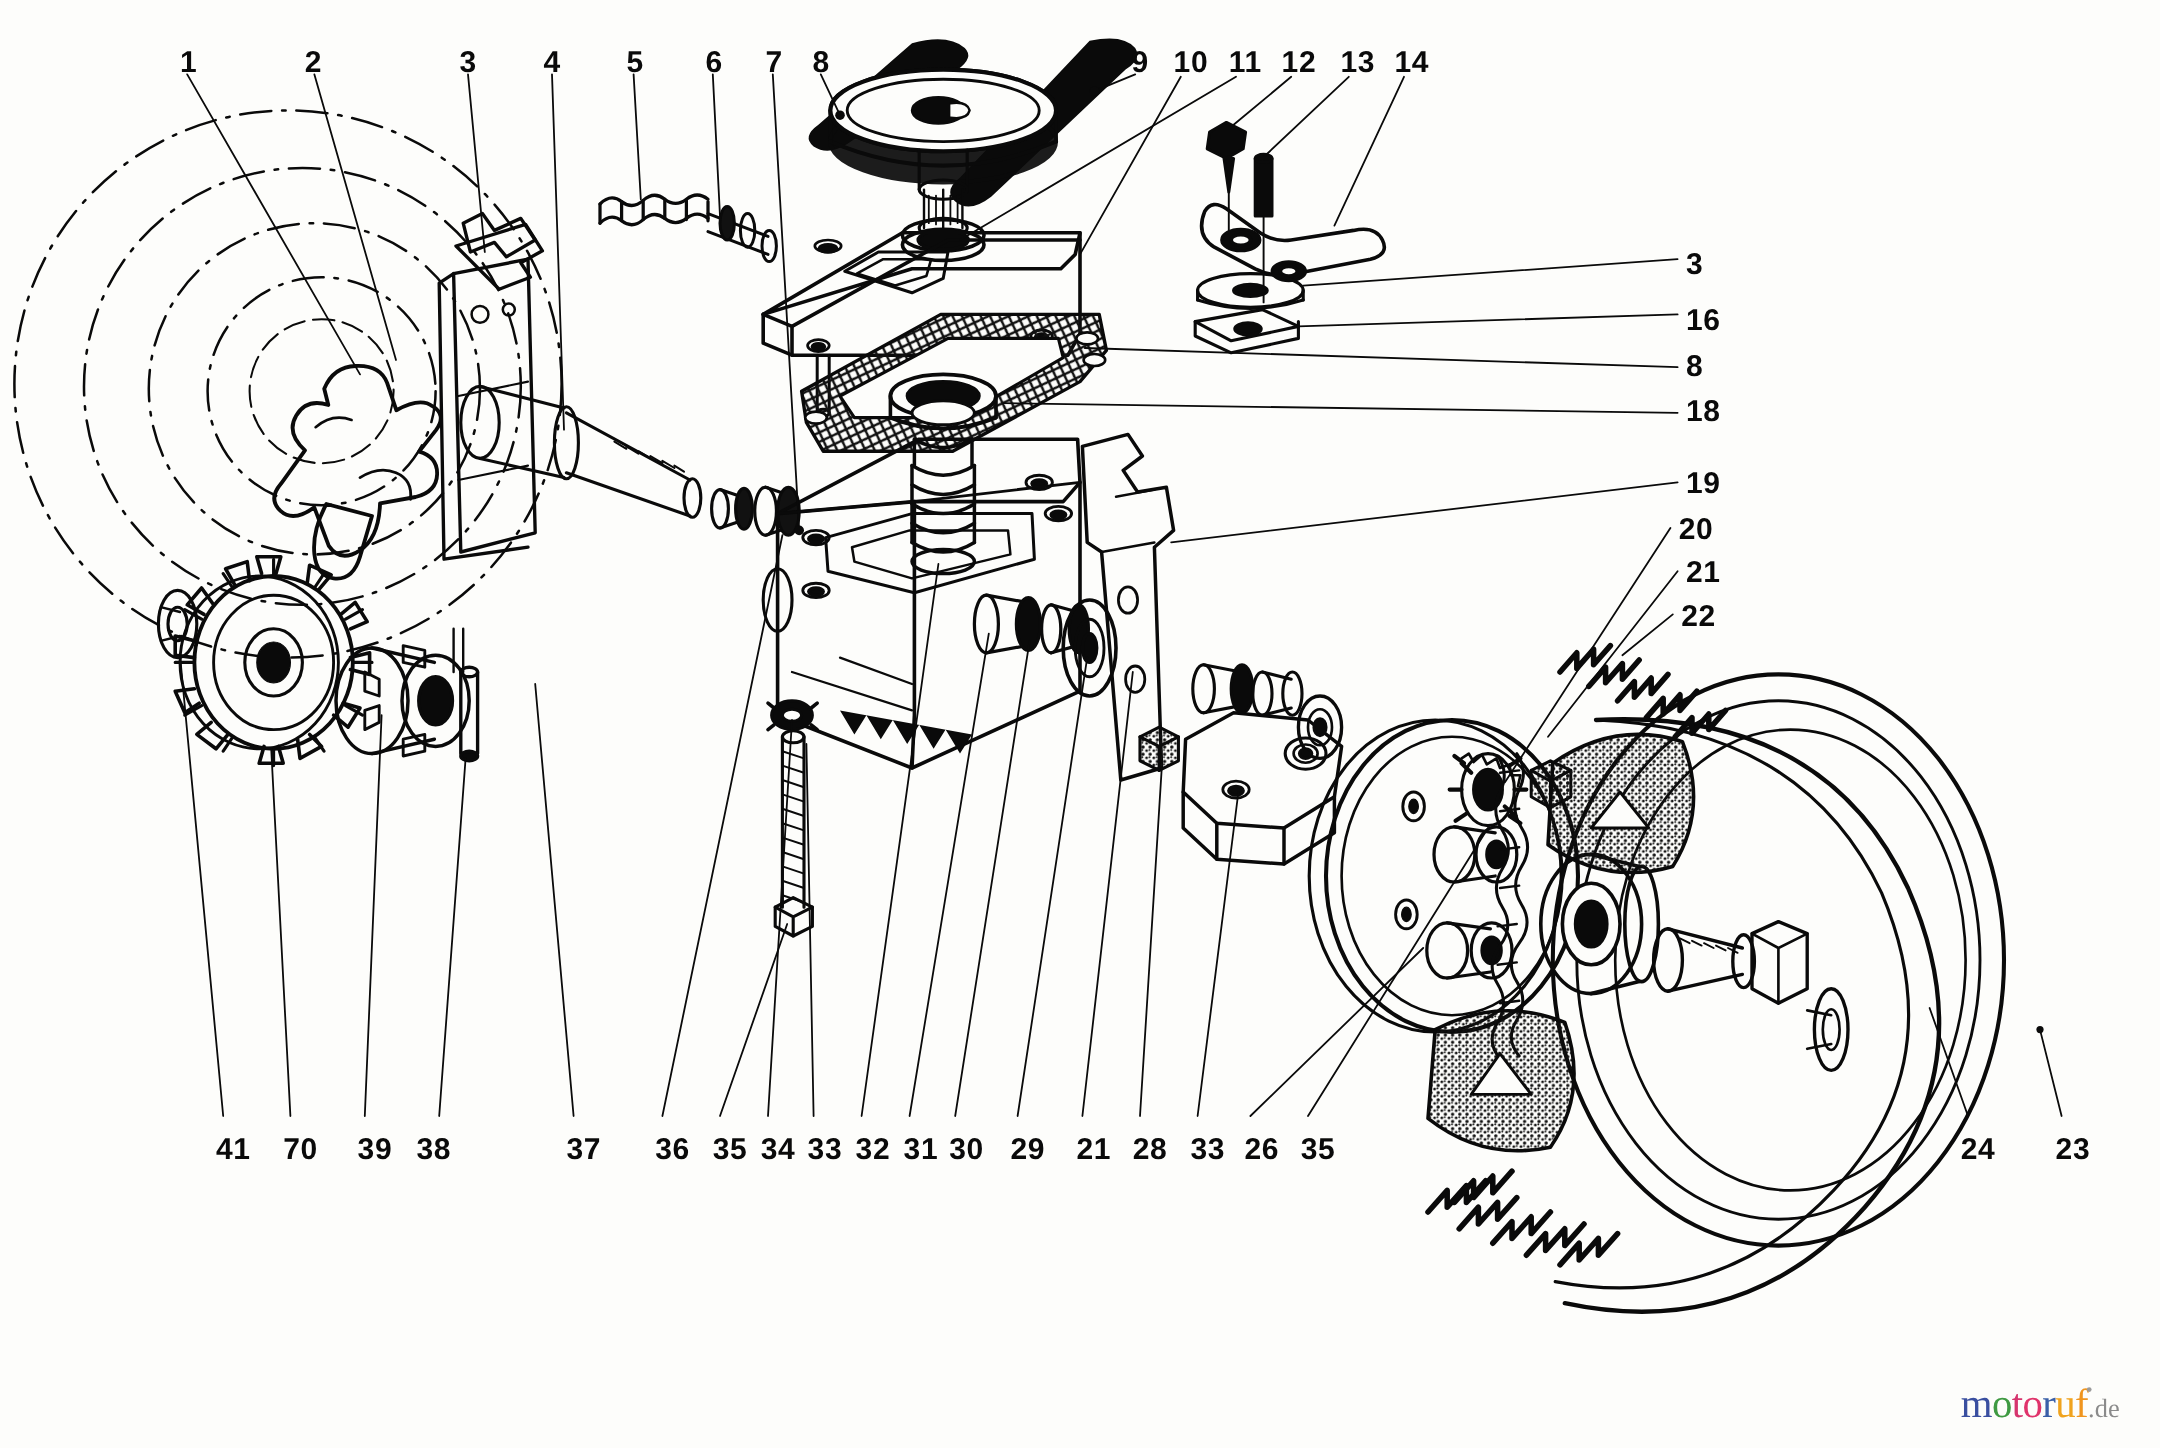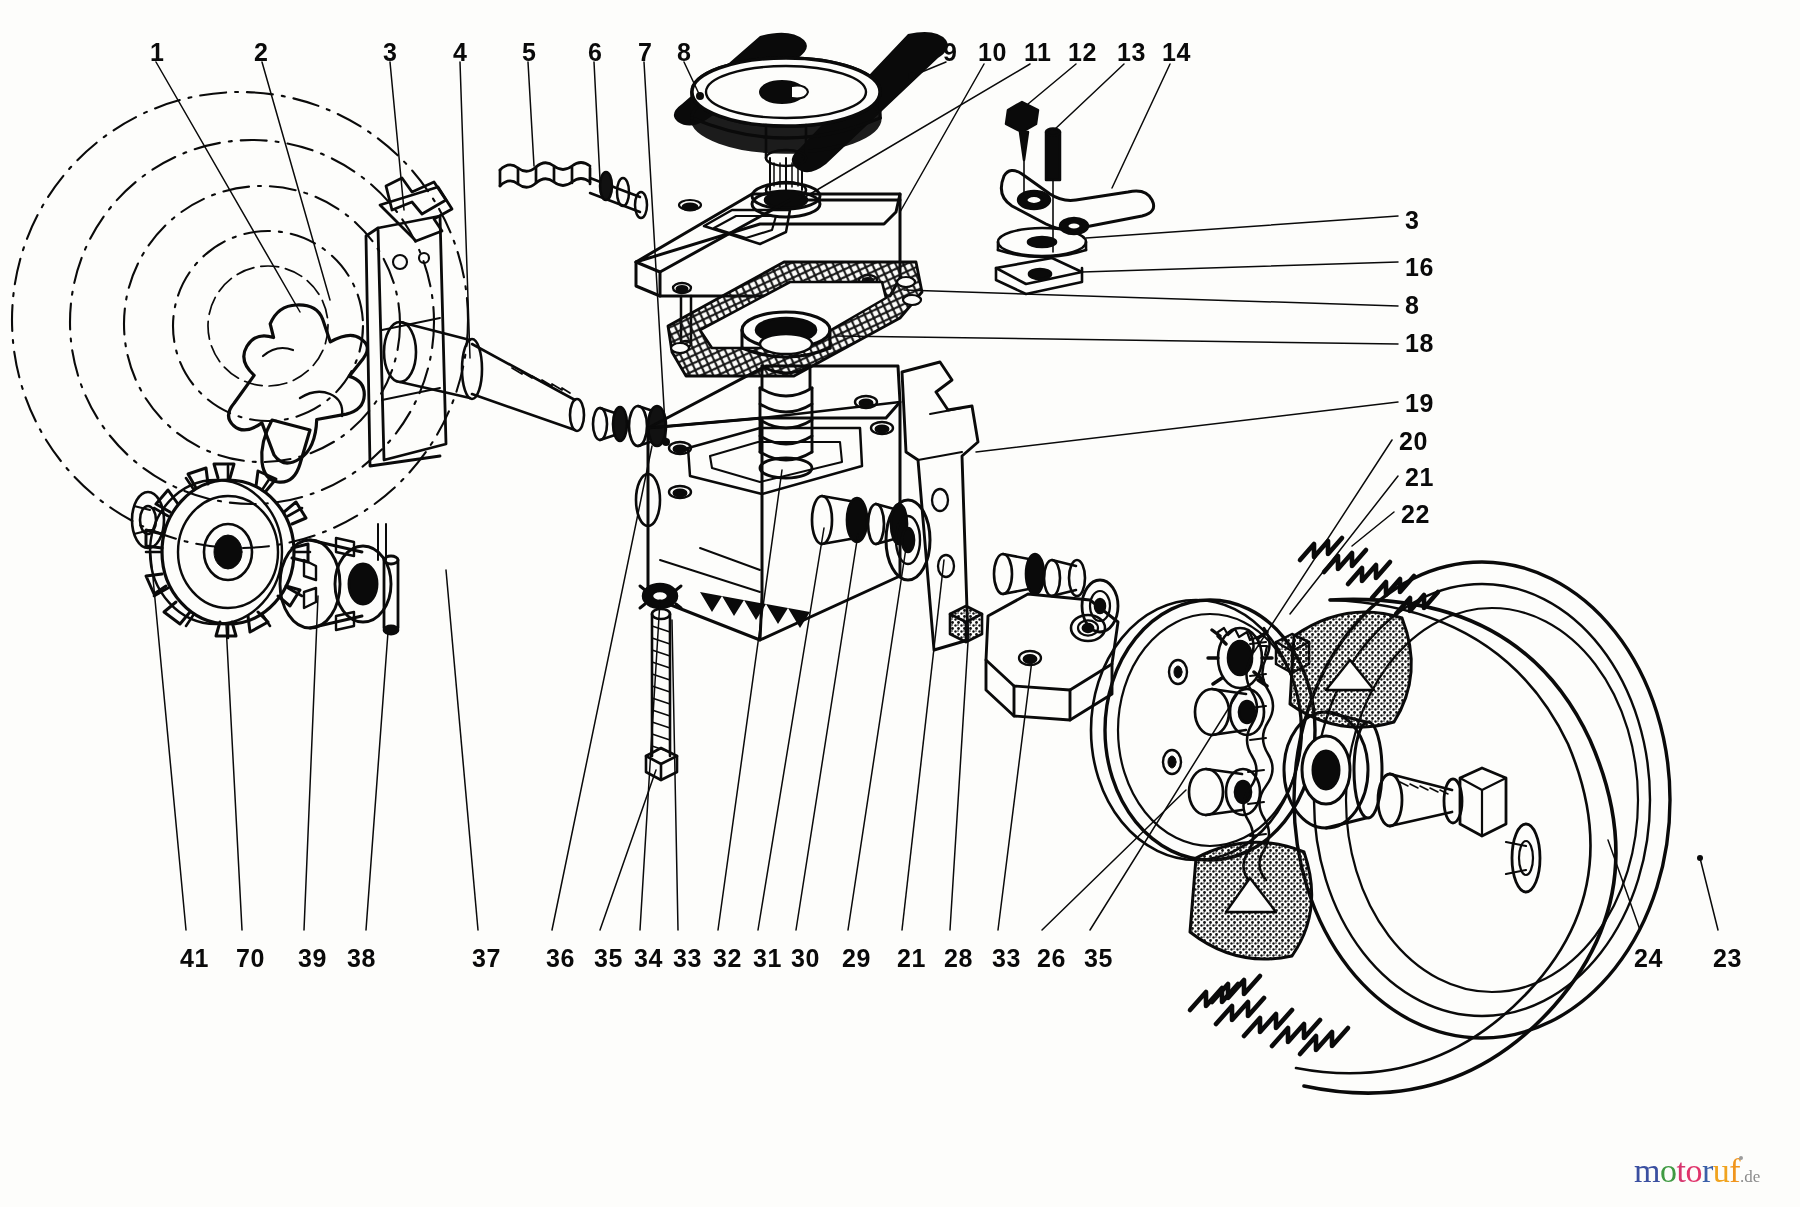--- a/index.html
+++ b/index.html
@@ -26,21 +26,21 @@
   .wm{
     position:absolute;
     left:1634px;top:1152px;
     font-family:"Liberation Serif",serif;
     font-size:34px;
     font-weight:400;
     letter-spacing:-0.5px;
     white-space:nowrap;
   }
   .wm span{display:inline-block;}
-  .wm .de{font-size:17px;color:#8b8b8b;font-family:"Liberation Serif",serif;letter-spacing:0;}
+  .wm .de{font-size:22px;color:#8b8b8b;font-family:"Liberation Serif",serif;letter-spacing:0;}
   .wm .dot{position:absolute;left:105px;top:4px;width:4px;height:4px;border-radius:50%;background:#9c9c9c;}
 </style>
 </head>
 <body>
 
 <div id="page">
 
   <svg id="art" viewBox="0 0 1800 1207" xmlns="http://www.w3.org/2000/svg">
     <defs>
       <pattern id="mesh" width="10" height="10" patternUnits="userSpaceOnUse" patternTransform="rotate(20)">

